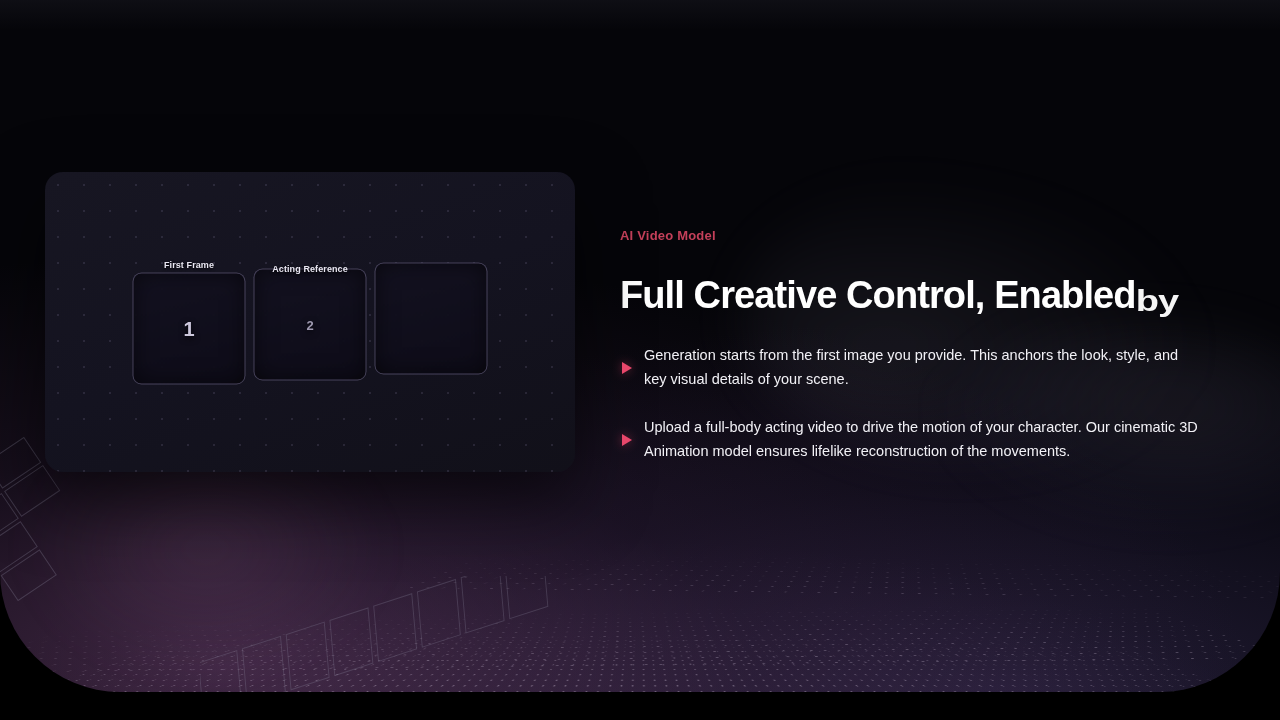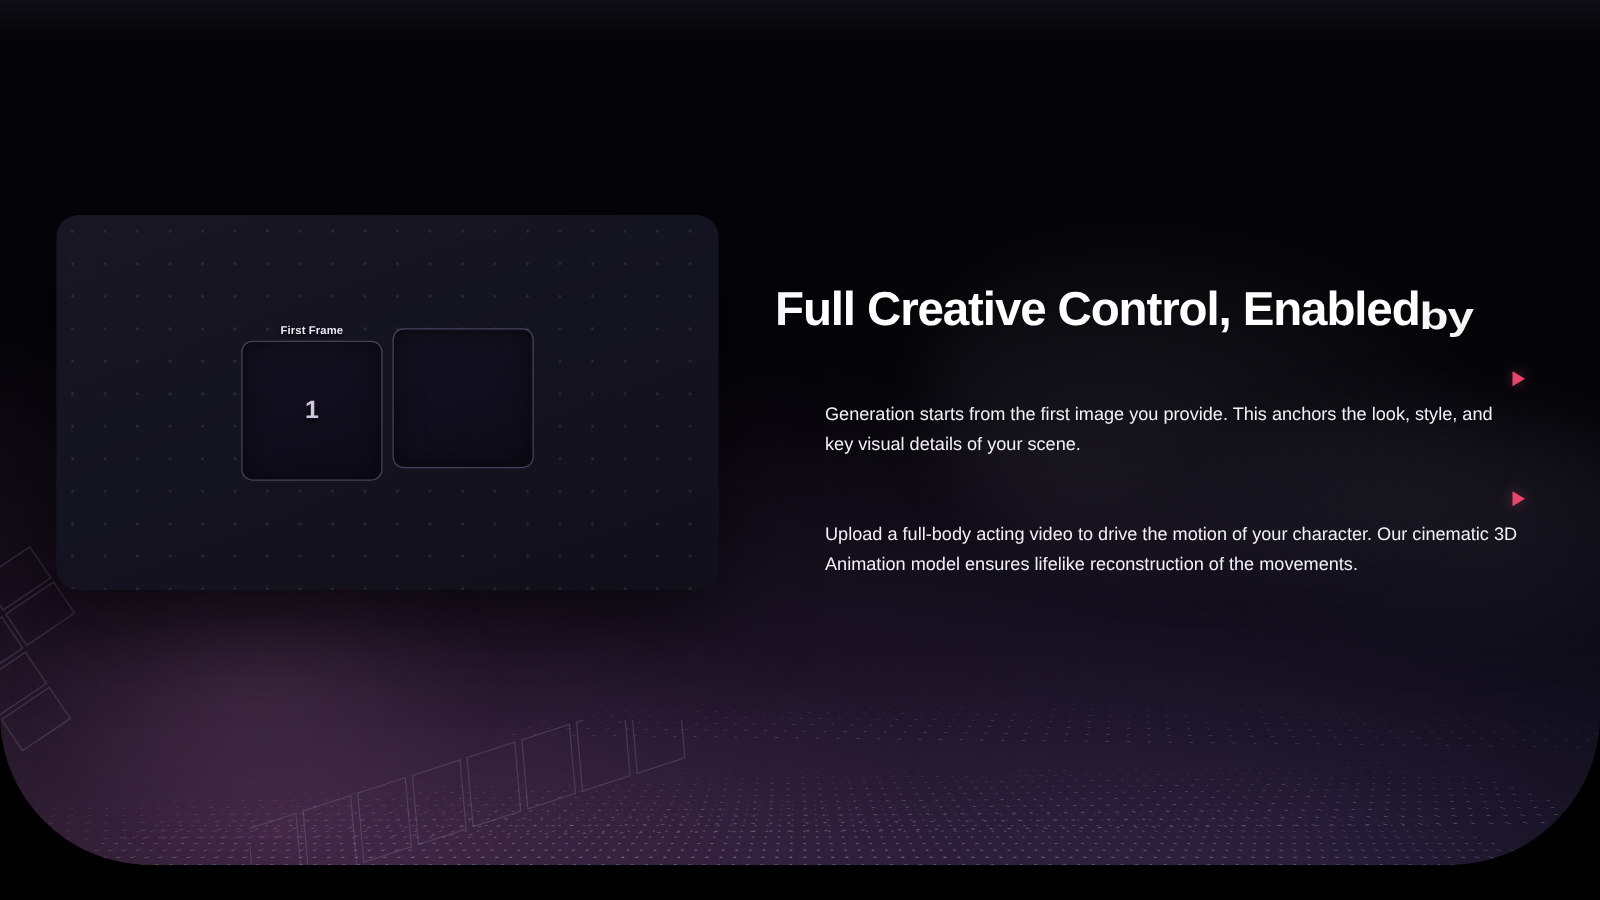--- a/index.html
+++ b/index.html
@@ -169,21 +169,21 @@
   }
   .headline .tail {
     display:inline-block;
     transform:scaleY(.80) translateY(2px);
     transform-origin:center bottom;
     opacity:.96;
   }
 
   .bullets { display:flex; flex-direction:column; gap:24px; }
 
-  .bullet { display:flex; align-items:flex-end; gap:12px;flex-direction:column; }
+  .bullet { display:flex; align-items:center; gap:12px; }
 
   .bullet-marker {
     flex:0 0 auto;
     width:0; height:0;
     border-top:6px solid transparent;
     border-bottom:6px solid transparent;
     border-left:10px solid #e8476b;
     margin-left:2px;
     filter:drop-shadow(0 0 5px rgba(232,71,107,.45));
   }
@@ -251,34 +251,41 @@
 
           <div class="slot-row">
 
             <div class="slot-wrap">
               <div class="slot-label">First Frame</div>
               <div class="slot-box">
                 <span class="slot-num big">1</span>
               </div>
             </div>
 
+            <div class="slot-wrap drop2">
+              <div class="slot-label">Acting Reference</div>
+              <div class="slot-box">
+                <span class="slot-num small">2</span>
+              </div>
+            </div>
 
             <div class="slot-wrap">
               <div class="slot-label is-hidden"></div>
               <div class="slot-box">
                 <span class="slot-num small"></span>
               </div>
             </div>
 
           </div>
         </div>
       </div>
 
       <div class="col-right">
 
+        <div class="eyebrow" style="color: rgb(196, 64, 90);">AI Video Model</div>
 
         <h1 class="headline"><span>Full Creative Control, Enabled</span><span class="tail">by</span></h1>
 
         <div class="bullets">
 
           <div class="bullet">
             <span class="bullet-marker" style="border-left-color: rgb(232, 71, 107);"></span>
             <div class="bullet-text">Generation starts from the first image you provide. This anchors the look, style, and key visual details of your scene.</div>
           </div>
 

